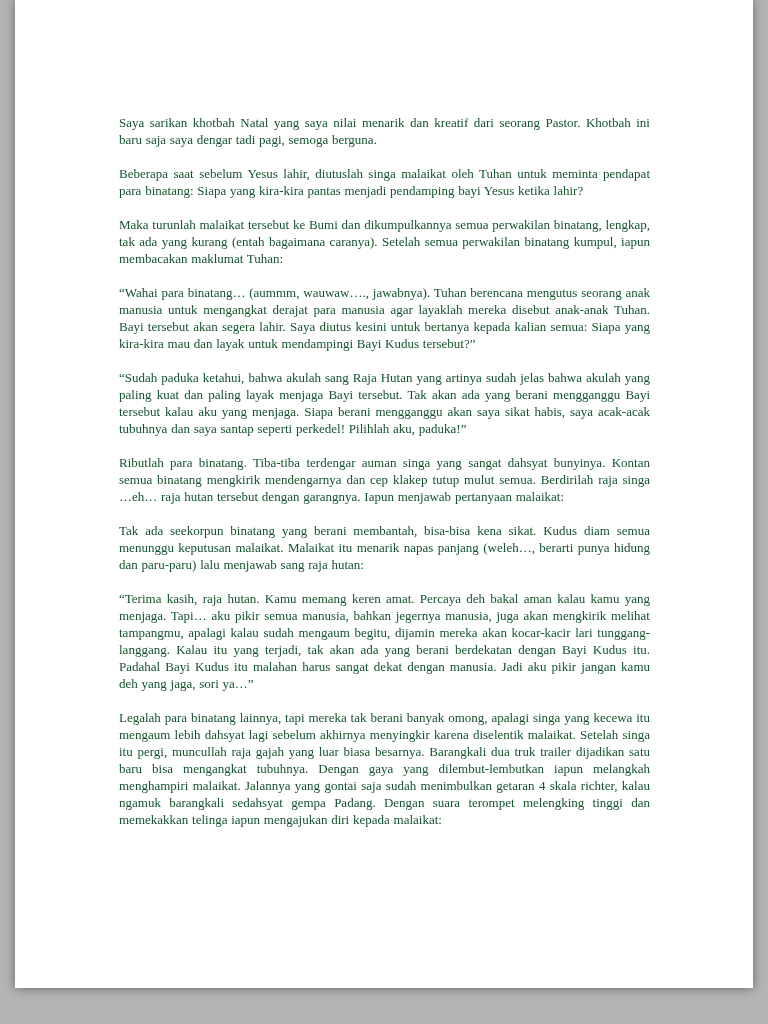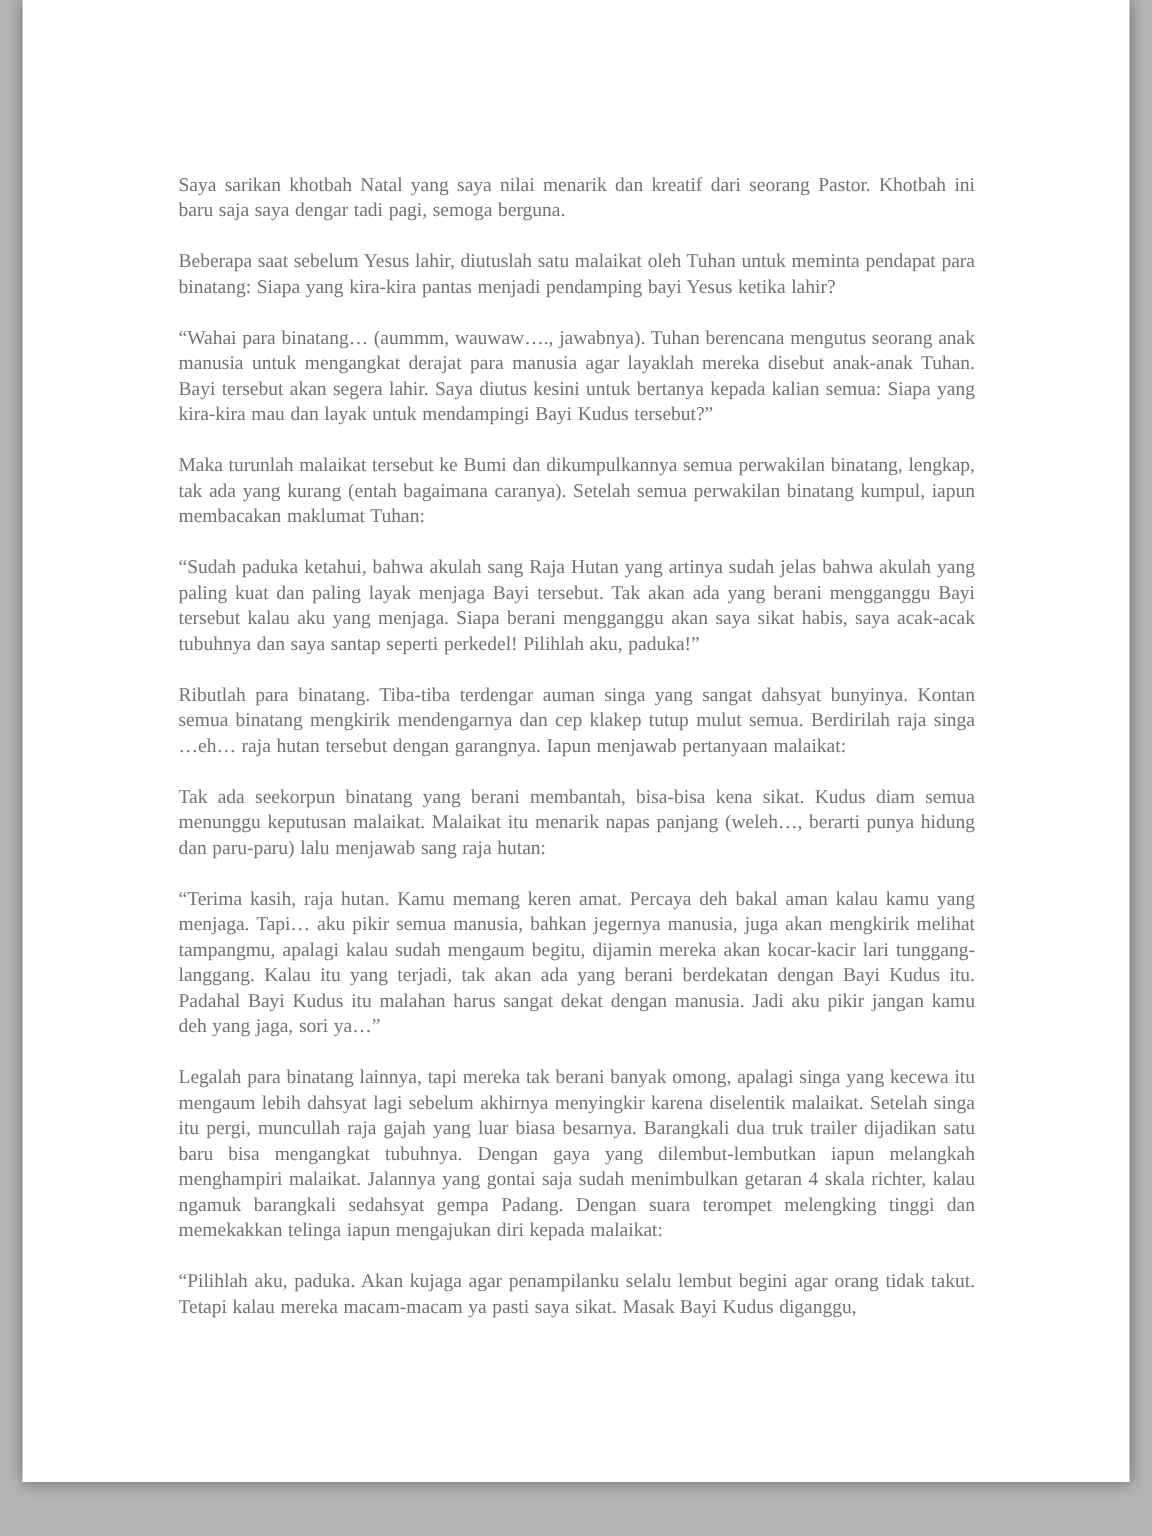--- a/index.html
+++ b/index.html
@@ -19,42 +19,41 @@
     height: 988px;
     background: #ffffff;
     box-shadow: 0 0 10px rgba(0,0,0,0.45);
     box-sizing: border-box;
   }
   .doc-content {
     position: absolute;
     left: 104px;
     right: 103px;
     top: 114px;
-    color: #737373;
+    color: #14532d;
     font-size: 13px;
     line-height: 17px;
     text-align: justify;
   }
   .para {
     margin: 0 0 17px 0;
     word-spacing: 0.04em;
   }
   .para:last-child {
     margin-bottom: 0;
   }
 </style>
 </head>
 <body>
 
 <div class="page">
   <div class="doc-content">
     <p class="para">Saya sarikan khotbah Natal yang saya nilai menarik dan kreatif dari seorang Pastor.  Khotbah ini baru saja saya dengar tadi pagi, semoga berguna.</p>
-    <p class="para">Beberapa saat sebelum Yesus lahir, diutuslah satu malaikat oleh Tuhan untuk meminta pendapat para binatang:  Siapa yang kira-kira pantas menjadi pendamping bayi Yesus ketika lahir?</p>
+    <p class="para">Beberapa saat sebelum Yesus lahir, diutuslah singa malaikat oleh Tuhan untuk meminta pendapat para binatang:  Siapa yang kira-kira pantas menjadi pendamping bayi Yesus ketika lahir?</p>
+    <p class="para">Maka turunlah malaikat tersebut ke Bumi dan dikumpulkannya semua perwakilan binatang, lengkap, tak ada yang kurang (entah bagaimana caranya). Setelah semua perwakilan binatang kumpul, iapun membacakan maklumat Tuhan:</p>
     <p class="para">“Wahai para binatang… (aummm, wauwaw…., jawabnya). Tuhan berencana mengutus seorang anak manusia untuk mengangkat derajat para manusia agar layaklah mereka disebut anak-anak Tuhan. Bayi tersebut akan segera lahir. Saya diutus kesini untuk bertanya kepada kalian semua: Siapa yang kira-kira mau dan layak untuk mendampingi Bayi Kudus tersebut?”</p>
-    <p class="para">Maka turunlah malaikat tersebut ke Bumi dan dikumpulkannya semua perwakilan binatang, lengkap, tak ada yang kurang (entah bagaimana caranya). Setelah semua perwakilan binatang kumpul, iapun membacakan maklumat Tuhan:</p>
     <p class="para">“Sudah paduka ketahui, bahwa akulah sang Raja Hutan yang artinya sudah jelas bahwa akulah yang paling kuat dan paling layak menjaga Bayi tersebut. Tak akan ada yang berani mengganggu Bayi tersebut kalau aku yang menjaga. Siapa berani mengganggu akan saya sikat habis, saya acak-acak tubuhnya dan saya santap seperti perkedel! Pilihlah aku, paduka!”</p>
     <p class="para">Ributlah para binatang. Tiba-tiba terdengar auman singa yang sangat dahsyat bunyinya. Kontan semua binatang mengkirik mendengarnya dan cep klakep tutup mulut semua. Berdirilah raja singa …eh… raja hutan tersebut dengan garangnya. Iapun menjawab pertanyaan malaikat:</p>
     <p class="para">Tak ada seekorpun binatang yang berani membantah, bisa-bisa kena sikat. Kudus diam semua menunggu keputusan malaikat. Malaikat itu menarik napas panjang (weleh…, berarti punya hidung dan paru-paru) lalu menjawab sang raja hutan:</p>
     <p class="para">“Terima kasih, raja hutan. Kamu memang keren amat. Percaya deh bakal aman kalau kamu yang menjaga. Tapi… aku pikir semua manusia, bahkan jegernya manusia, juga akan mengkirik melihat tampangmu, apalagi kalau sudah mengaum begitu, dijamin mereka akan kocar-kacir lari tunggang-langgang. Kalau itu yang terjadi, tak akan ada yang berani berdekatan dengan Bayi Kudus itu. Padahal Bayi Kudus itu malahan harus sangat dekat dengan manusia. Jadi aku pikir jangan kamu deh yang jaga, sori ya…”</p>
     <p class="para">Legalah para binatang lainnya, tapi mereka tak berani banyak omong, apalagi singa yang kecewa itu mengaum lebih dahsyat lagi sebelum akhirnya menyingkir karena diselentik malaikat. Setelah singa itu pergi, muncullah raja gajah yang luar biasa besarnya. Barangkali dua truk trailer dijadikan satu baru bisa mengangkat tubuhnya. Dengan gaya yang dilembut-lembutkan iapun melangkah menghampiri malaikat. Jalannya yang gontai saja sudah menimbulkan getaran 4 skala richter, kalau ngamuk barangkali sedahsyat gempa Padang. Dengan suara terompet melengking tinggi dan memekakkan telinga iapun mengajukan diri kepada malaikat:</p>
-    <p class="para">“Pilihlah aku, paduka. Akan kujaga agar penampilanku selalu lembut begini agar orang tidak takut. Tetapi kalau mereka macam-macam ya pasti saya sikat. Masak Bayi Kudus diganggu,</p>
   </div>
 </div>
 
 </body></html>

